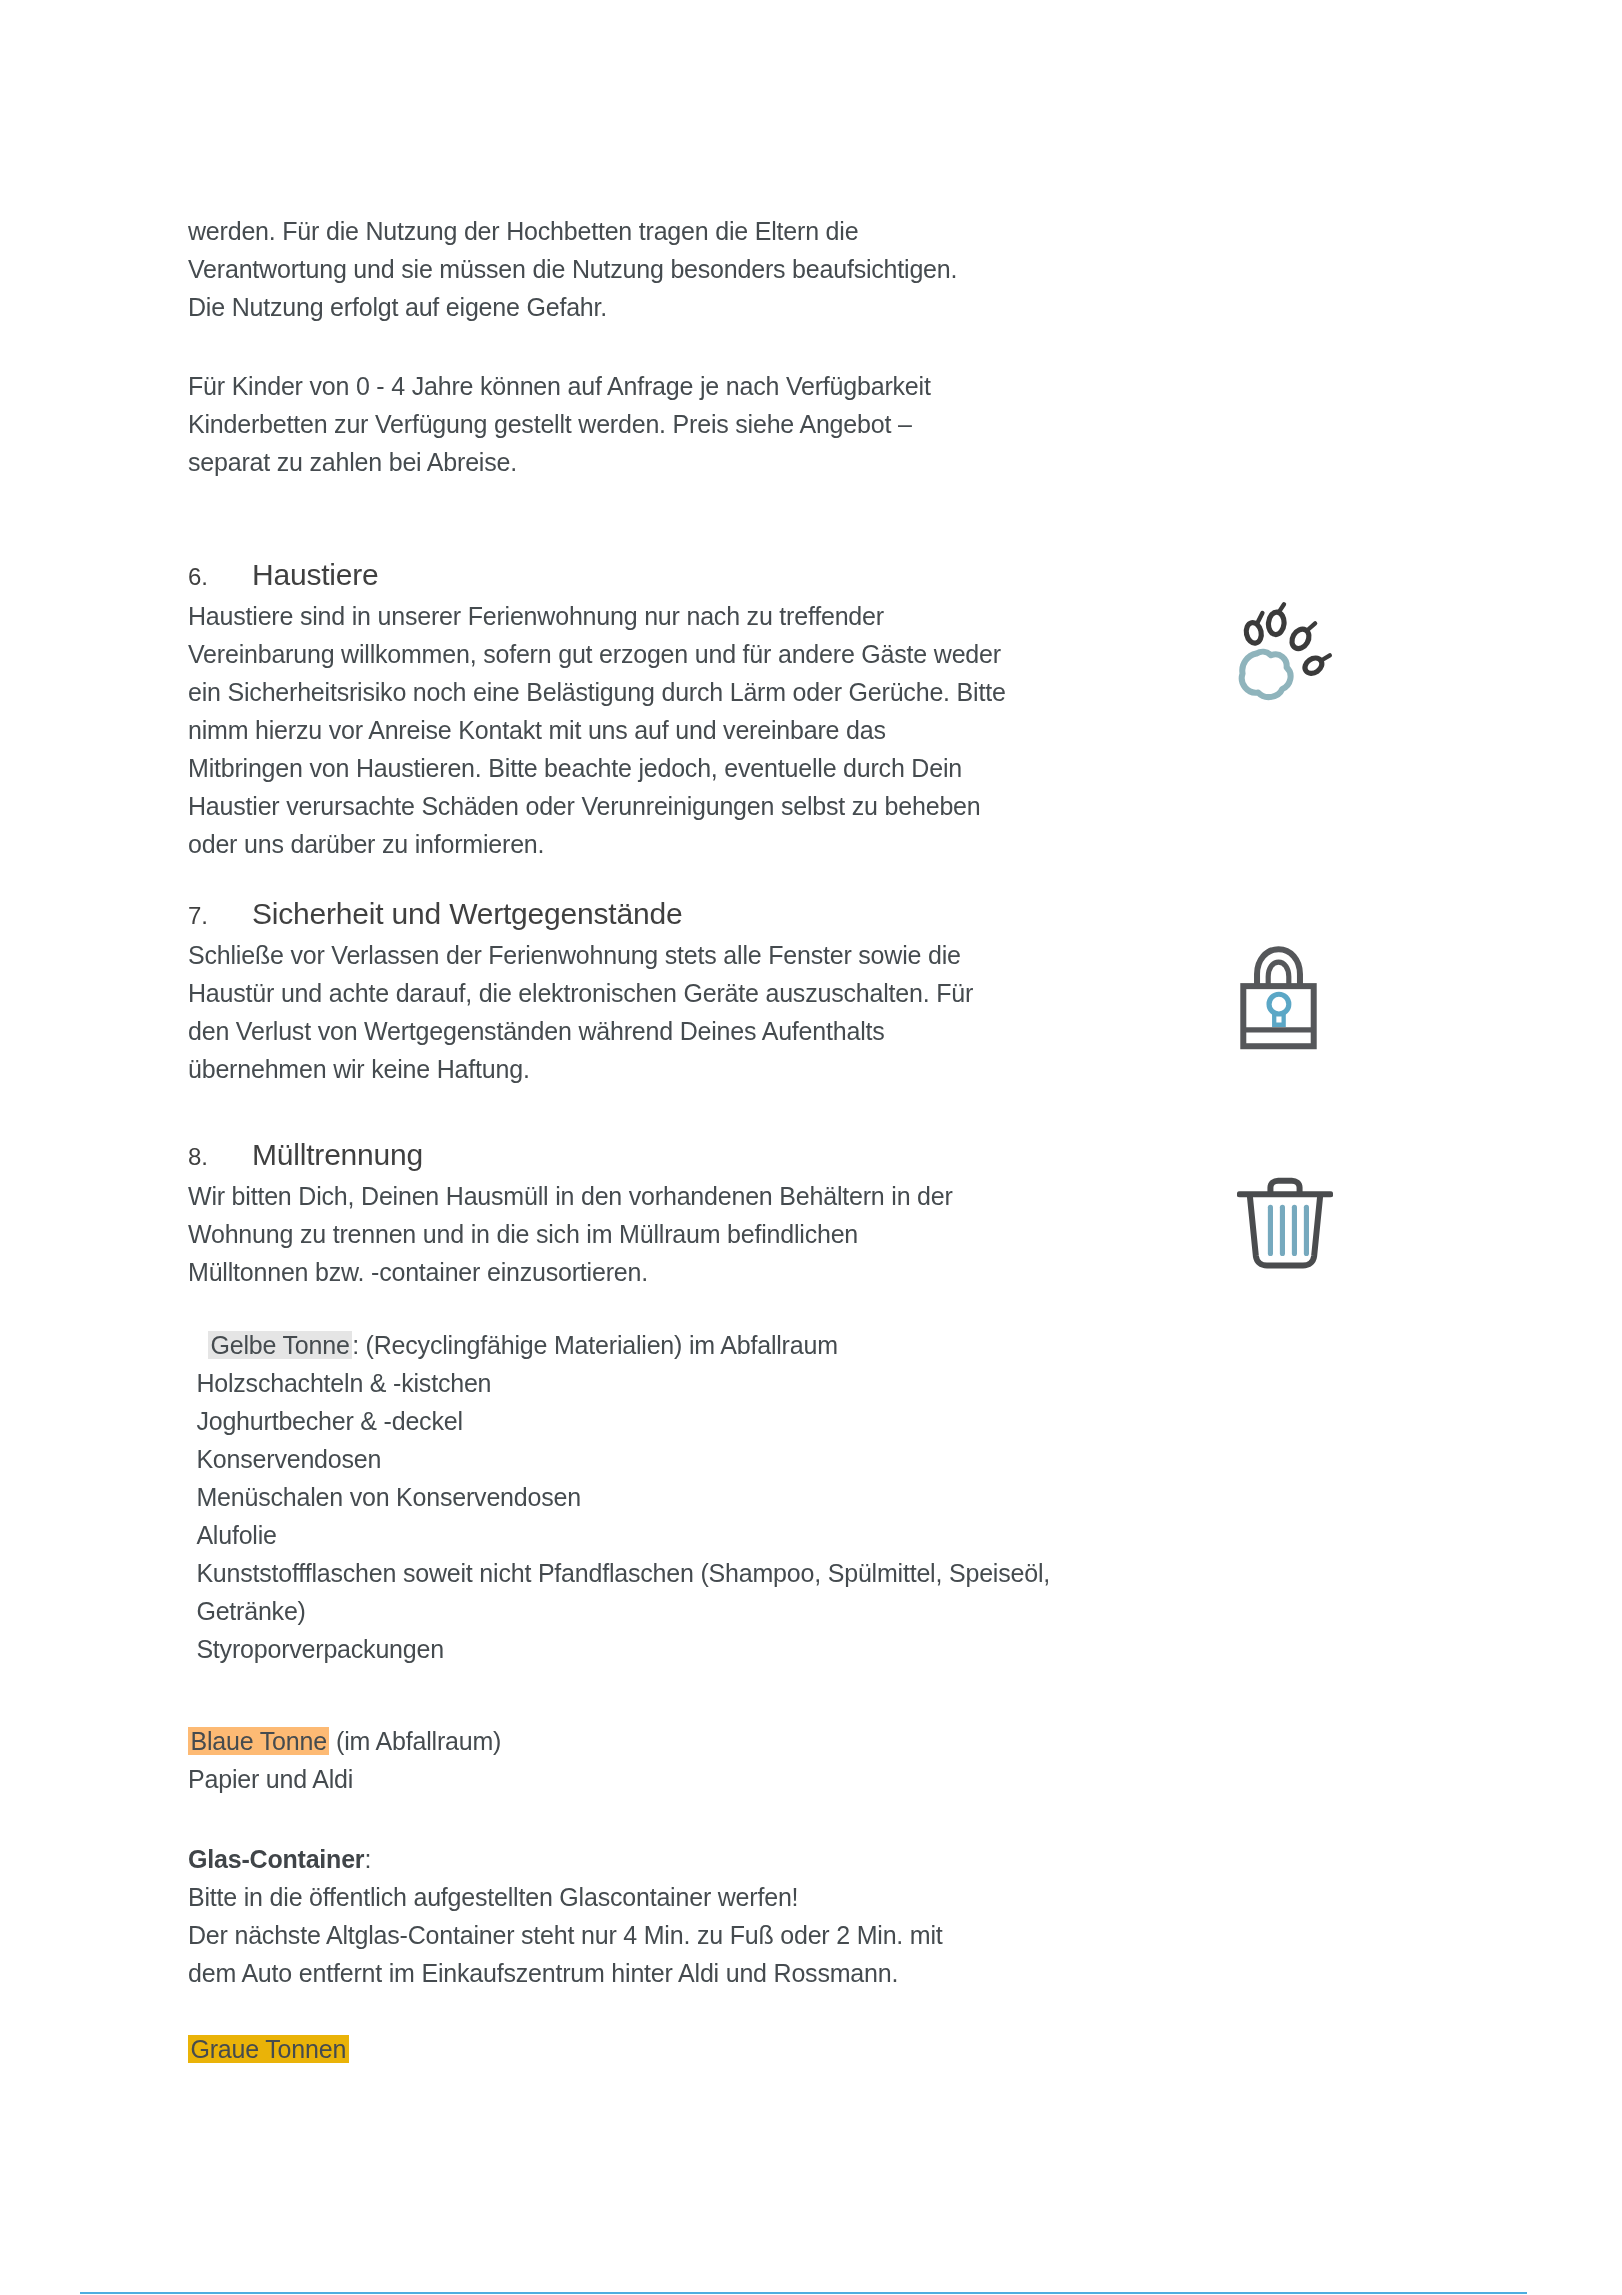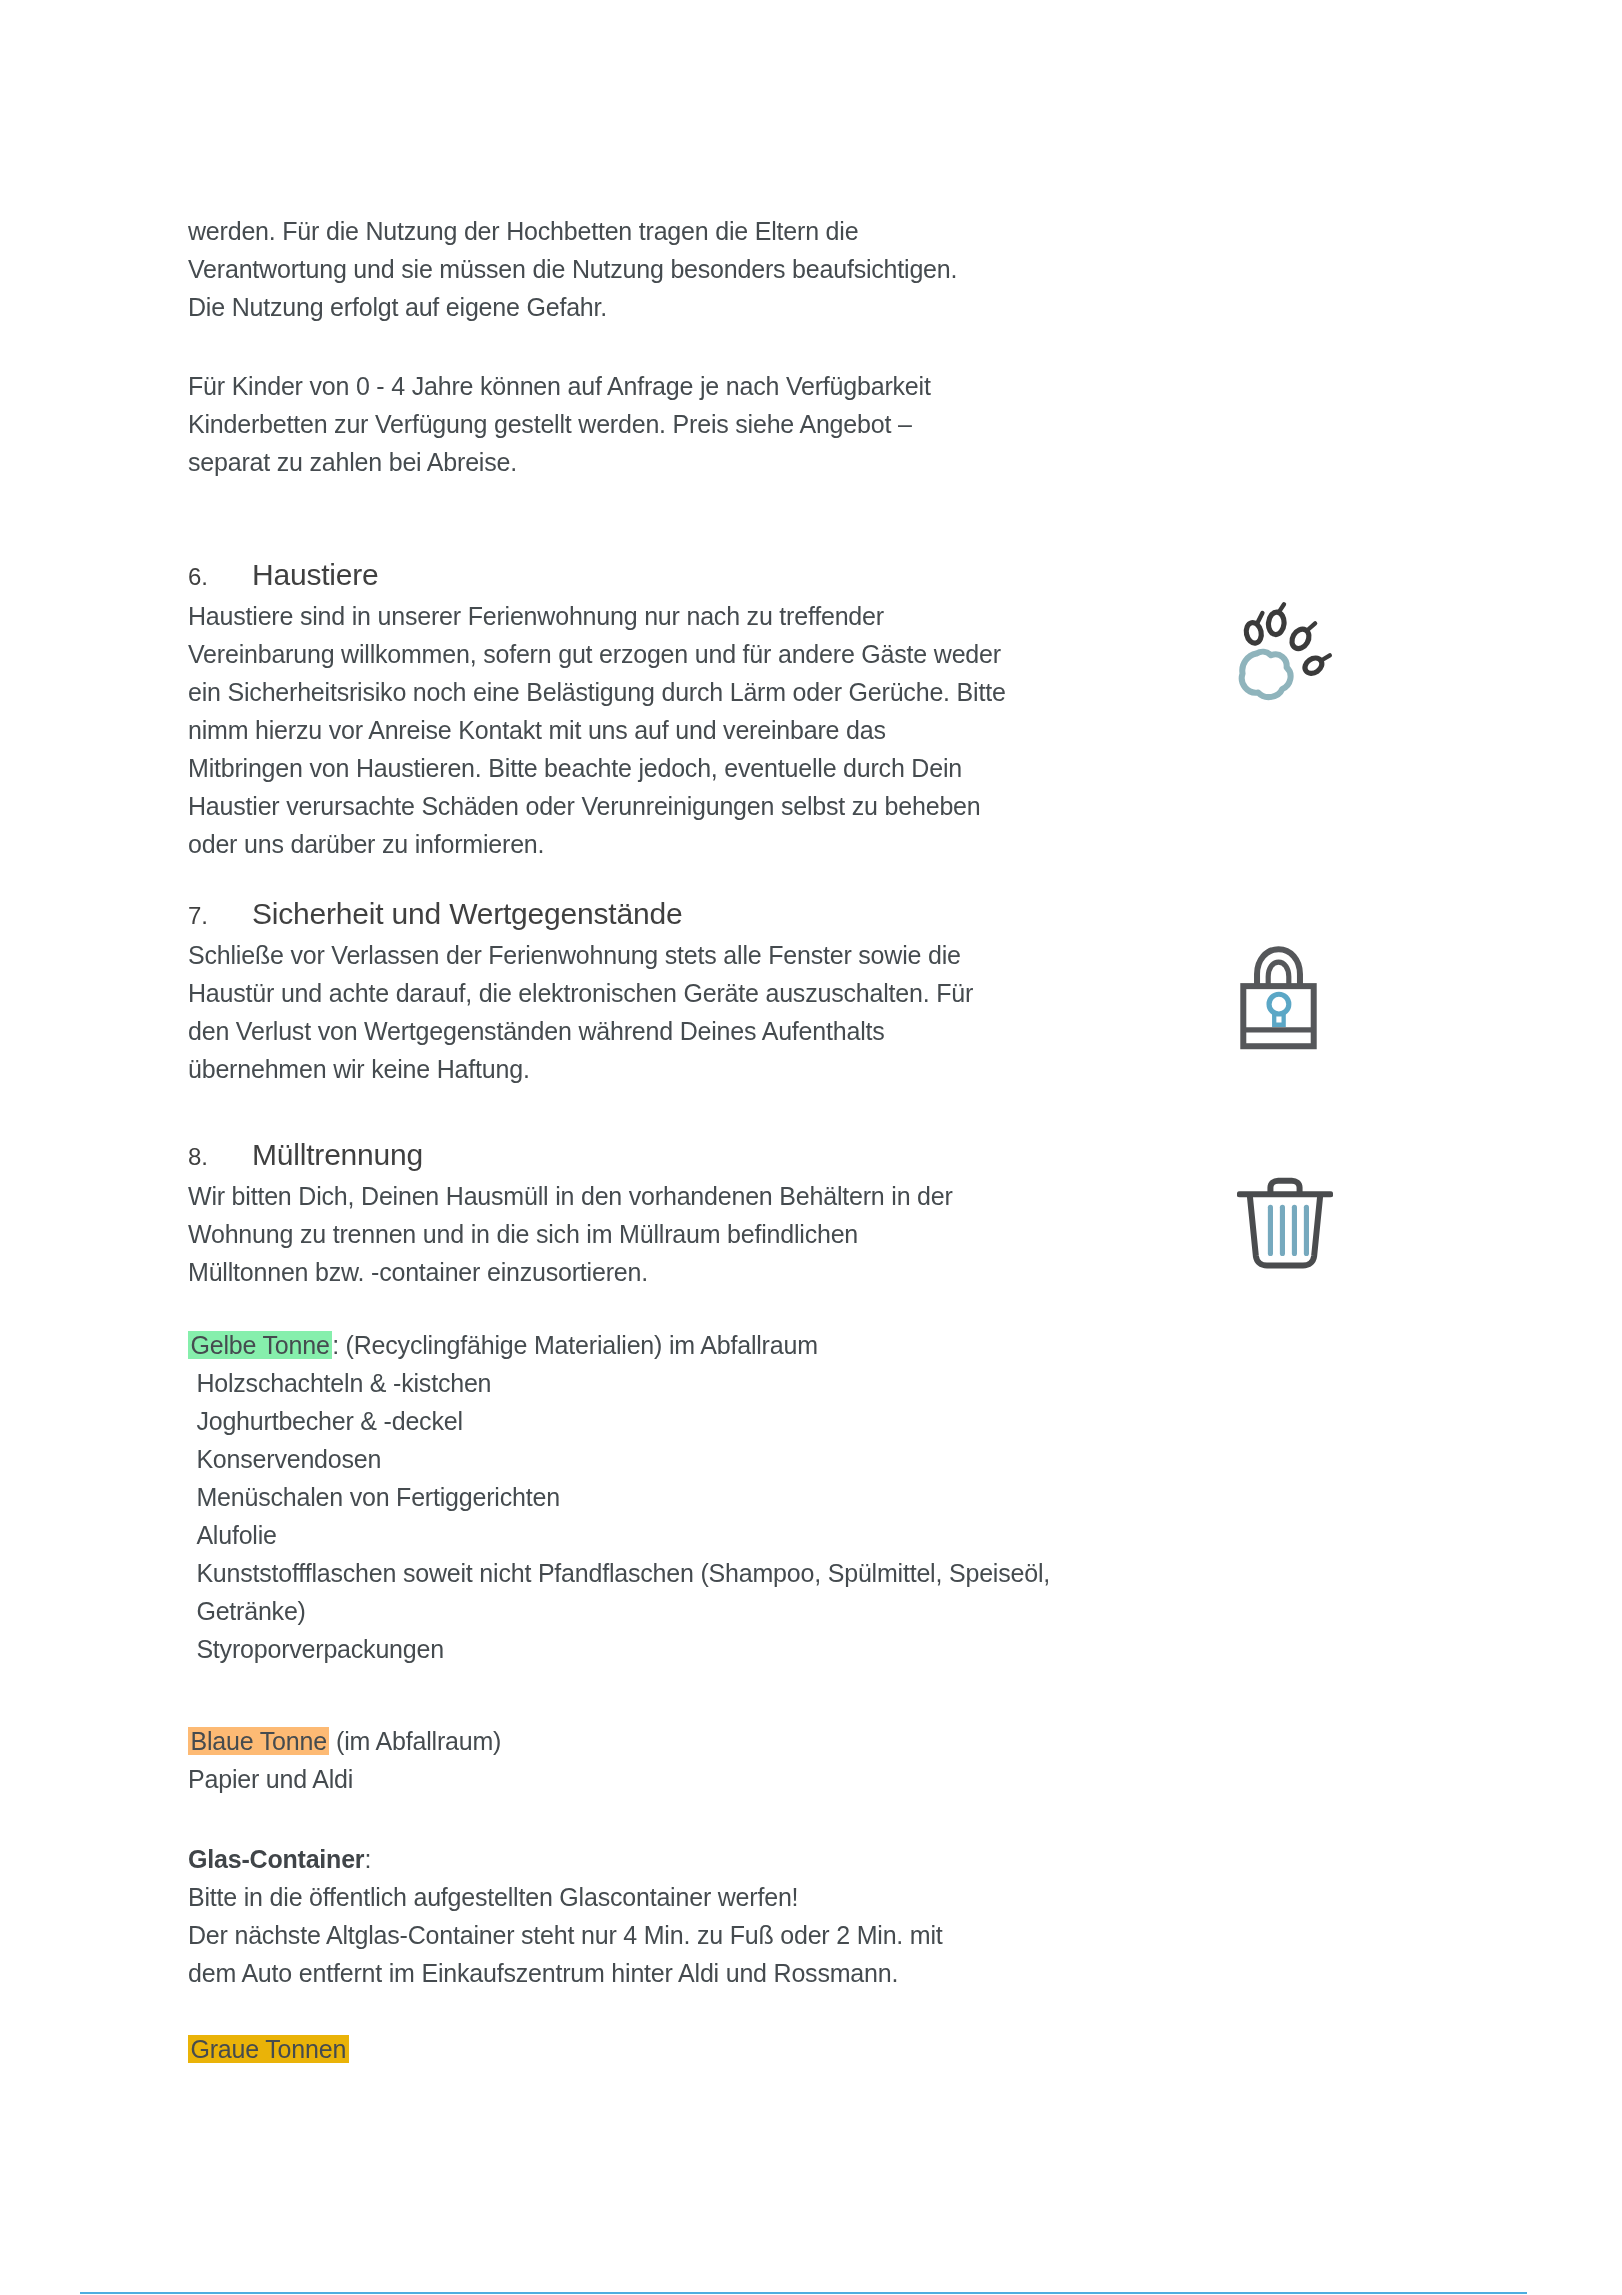--- a/index.html
+++ b/index.html
@@ -15,21 +15,21 @@
   .para-2 { margin-top:41px; }
 
   .section-heading { margin-top:73px; line-height:41px; color:#404040; }
   .section-heading .hnum  { display:inline-block; width:64px; font-size:24px; }
   .section-heading .htitle{ font-size:30px; }
   .section-7 .section-heading { margin-top:30px; }
   .section-8 .section-heading { margin-top:46px; }
 
   .bin-line   { margin-top:35px; }
   .hl { padding:0 2.5px; }
-  .hl-yellow { background:#86efac; }
+  .hl-yellow { background:#e5e5e5;margin-left:20px; }
   .hl-cyan   { background:#fdba74; }
   .hl-gray   { background:#eab308; }
 
   ul.waste-list { list-style:none; margin:0; padding:0 0 0 8.4px; }
   ul.waste-list li { margin:0; }
   li.wrap-narrow { max-width:896px; }
 
   .blue-bin-block  { margin-top:54px; }
   .glass-block     { margin-top:42px; }
   .glass-label     { font-weight:700; color:#404549; }
@@ -79,21 +79,21 @@
     </div>
 
     <p class="bin-line">
       <span class="hl hl-yellow">Gelbe Tonne</span><span>: (Recyclingfähige Materialien) im Abfallraum</span>
     </p>
 
     <ul class="waste-list">
       <li>Holzschachteln &amp; -kistchen</li>
       <li>Joghurtbecher &amp; -deckel</li>
       <li>Konservendosen</li>
-      <li>Menüschalen von Fertiggerichten</li>
+      <li>Menüschalen von Konservendosen</li>
       <li>Alufolie</li>
       <li class="wrap-narrow">Kunststoffflaschen soweit nicht Pfandflaschen (Shampoo, Spülmittel, Speiseöl, Getränke)</li>
       <li>Styroporverpackungen</li>
     </ul>
 
     <div class="blue-bin-block">
       <p>
         <span class="hl hl-cyan">Blaue Tonne</span><span> (im Abfallraum)</span>
       </p>
       <p>Papier und Aldi</p>

